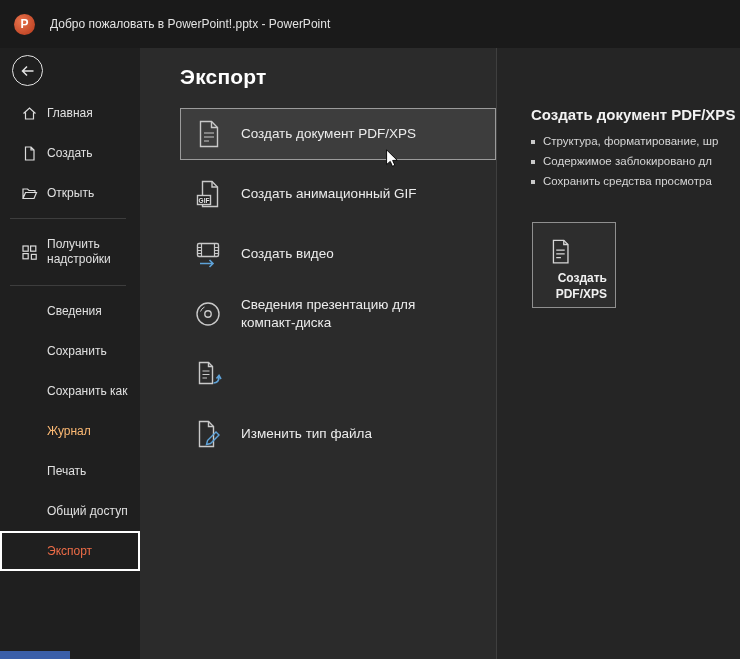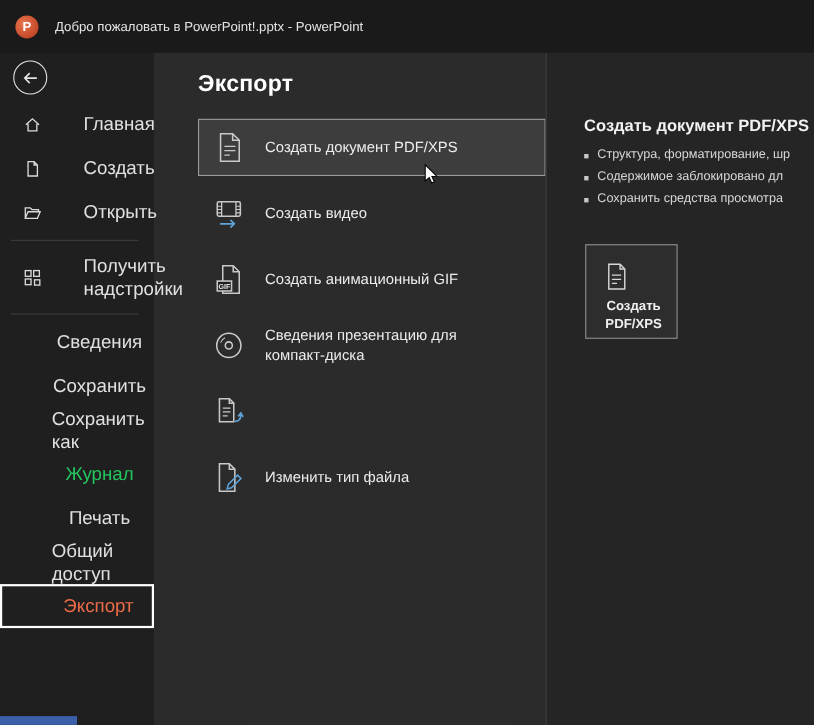--- a/index.html
+++ b/index.html
@@ -8,26 +8,26 @@
 
   
   .titlebar { position:absolute; top:0; left:0; right:0; height:48px; background:#1a1a1a; display:flex; align-items:center; padding-left:14px; z-index:5; }
   .logo { width:21px; height:21px; border-radius:50%; background:radial-gradient(circle at 35% 35%, #e8744d, #b5371a); color:#fff; font-weight:bold; font-size:12px; display:flex; align-items:center; justify-content:center; flex:none; }
   .win-title { margin-left:15px; font-size:12px; color:#e3e3e3; white-space:nowrap; }
 
   
   .sidebar { position:absolute; top:48px; left:0; bottom:0; width:140px; background:#1f1f1f; z-index:4; }
   .back-btn { position:absolute; top:7px; left:12px; width:31px; height:31px; border-radius:50%; border:1.5px solid #e3e3e3; background:transparent; display:flex; align-items:center; justify-content:center; cursor:pointer; padding:0; }
   .nav { position:absolute; top:45px; left:0; right:0; }
-  .nav-item { height:40px; display:flex; align-items:center; padding:0 6px 0 21px; font-size:17px; color:#e0e0e0; cursor:pointer;gap:29px; }
+  .nav-item { height:40px; display:flex; align-items:center; padding:0 6px 0 21px; font-size:12px; color:#e0e0e0; cursor:pointer; }
   .nav-item .nav-icon { width:17px; height:17px; margin-right:9px; flex:none; display:flex; }
-  .nav-item.no-icon { padding-left:47px;justify-content:center; }
+  .nav-item.no-icon { padding-left:47px; }
   .nav-item.tall { height:56px; }
   .nav-item.tall .nav-label { width:72px; }
-  .nav-item.disabled { color:#22c55e; }
+  .nav-item.disabled { color:#fdba74; }
   .nav-item.selected { border:2px solid #ffffff; color:#ED6C47; padding-left:45px; }
   .nav-label { line-height:1.25; }
   .nav-divider { height:1px; background:#3d3d3d; margin:5px 14px 5px 10px; }
   .blue-strip { position:absolute; left:0; bottom:0; width:70px; height:8px; background:#3b5fa9; }
 
   
   .content { position:absolute; top:48px; left:140px; right:0; bottom:0; background:#2b2b2b; }
   .page-title { position:absolute; top:17px; left:40px; font-size:21px; font-weight:700; color:#ffffff; letter-spacing:0.2px; }
 
   .menu { position:absolute; top:60px; left:40px; width:316px; }
@@ -36,21 +36,21 @@
   .mi-icon { width:32px; height:32px; margin-right:17px; flex:none; display:flex; }
   .mi-label { font-size:13.5px; color:#ececec; line-height:1.3; max-width:178px; }
 
   
   .detail { position:absolute; top:0; bottom:0; left:356px; right:0; background:#252525; border-left:1px solid #3f3f3f; overflow:hidden; }
   .detail-title { position:absolute; top:58px; left:34px; font-size:15px; font-weight:700; color:#f2f2f2; white-space:nowrap; }
   .bullets { position:absolute; top:87px; left:34px; right:0; list-style:none; }
   .bullet-row { display:flex; align-items:flex-start; margin-bottom:8px; white-space:nowrap; overflow:hidden; font-size:11.5px; color:#d6d6d6; }
   .bullet-marker { width:4px; height:4px; background:#c9c9c9; margin:5px 8px 0 0; flex:none; }
 
-  .create-btn { position:absolute; top:174px; left:35px; width:84px; height:86px; background:#2d2d2d; border:1px solid #8f8f8f; color:#f0f0f0; cursor:pointer; padding:9px 0 0 12px; text-align:center; font-family:inherit; }
+  .create-btn { position:absolute; top:174px; left:35px; width:84px; height:86px; background:#2d2d2d; border:1px solid #8f8f8f; color:#f0f0f0; cursor:pointer; padding:9px 0 0 12px; text-align:right; font-family:inherit; }
   .btn-icon { display:block; width:30px; height:30px; margin-bottom:4px; }
   .btn-label { display:block; font-size:12px; font-weight:700; line-height:1.3; width:62px; }
 
   
   .cursor { position:absolute; left:382px; top:148px; width:22px; height:22px; z-index:50; pointer-events:none; }
 
   svg { display:block; }
 </style>
 </head>
 <body>
@@ -154,39 +154,39 @@
               <path d="M19.5 3.5 V9.5 H25.5"></path>
               <path d="M12 15 H22 M12 19 H22 M12 23 H17" stroke-width="1.2"></path>
             </svg>
         </span>
         <span class="mi-label">Создать документ PDF/XPS</span>
       </div>
 
       <div class="menu-item">
         <span class="mi-icon">
           <svg viewBox="0 0 32 32" width="32" height="32" fill="none" stroke="#c9c9c9" stroke-width="1.4">
+              <path d="M10.5 3.5 H20 L25.5 9 V28.5 H10.5 Z"></path>
+              <path d="M20 3.5 V9 H25.5"></path>
+              <rect x="5.5" y="17.5" width="13" height="9" fill="#1f1f1f"></rect>
+              <text x="12" y="24.5" font-size="6.5" font-weight="bold" fill="#e6e6e6" stroke="none" text-anchor="middle" font-family="Liberation Sans, sans-serif">GIF</text>
+            </svg>
+        </span>
+        <span class="mi-label">Создать анимационный GIF</span>
+      </div>
+
+      <div class="menu-item">
+        <span class="mi-icon">
+          <svg viewBox="0 0 32 32" width="32" height="32" fill="none" stroke="#c9c9c9" stroke-width="1.4">
               <rect x="5.5" y="5.5" width="21" height="13" rx="1.5"></rect>
               <path d="M9.5 5.5 V18.5 M22.5 5.5 V18.5" stroke-width="1.2"></path>
               <path d="M5.5 9.5 H9.5 M5.5 12.5 H9.5 M5.5 15.5 H9.5 M22.5 9.5 H26.5 M22.5 12.5 H26.5 M22.5 15.5 H26.5" stroke-width="1"></path>
               <path d="M8 25.5 H21 M17.5 22 L21 25.5 L17.5 29" stroke="#5ea2d8" stroke-width="1.6"></path>
             </svg>
         </span>
         <span class="mi-label">Создать видео</span>
-      </div>
-
-      <div class="menu-item">
-        <span class="mi-icon">
-          <svg viewBox="0 0 32 32" width="32" height="32" fill="none" stroke="#c9c9c9" stroke-width="1.4">
-              <path d="M10.5 3.5 H20 L25.5 9 V28.5 H10.5 Z"></path>
-              <path d="M20 3.5 V9 H25.5"></path>
-              <rect x="5.5" y="17.5" width="13" height="9" fill="#1f1f1f"></rect>
-              <text x="12" y="24.5" font-size="6.5" font-weight="bold" fill="#e6e6e6" stroke="none" text-anchor="middle" font-family="Liberation Sans, sans-serif">GIF</text>
-            </svg>
-        </span>
-        <span class="mi-label">Создать анимационный GIF</span>
       </div>
 
       <div class="menu-item">
         <span class="mi-icon">
           <svg viewBox="0 0 32 32" width="32" height="32" fill="none" stroke="#c9c9c9" stroke-width="1.4">
               <circle cx="16" cy="16" r="11"></circle>
               <circle cx="16" cy="16" r="3.2"></circle>
               <path d="M8.5 13.5 a8 8 0 0 1 4 -4.5" stroke-width="1"></path>
             </svg>
         </span>

